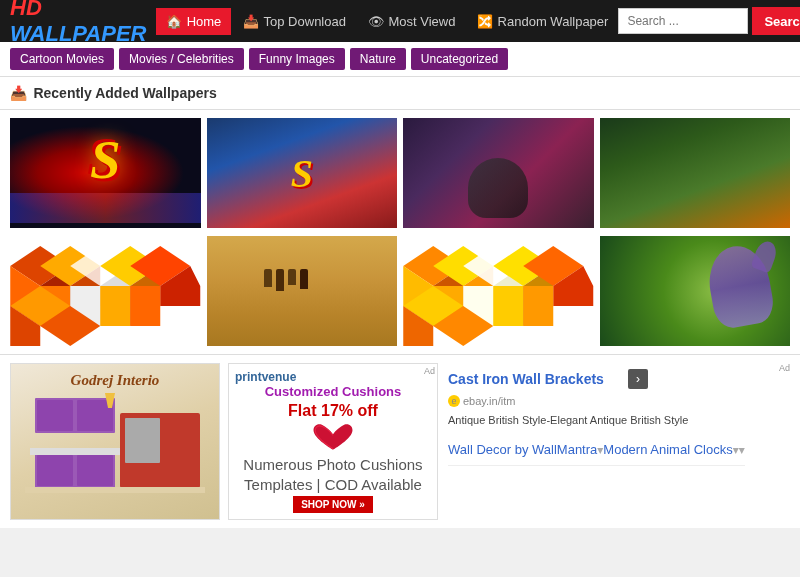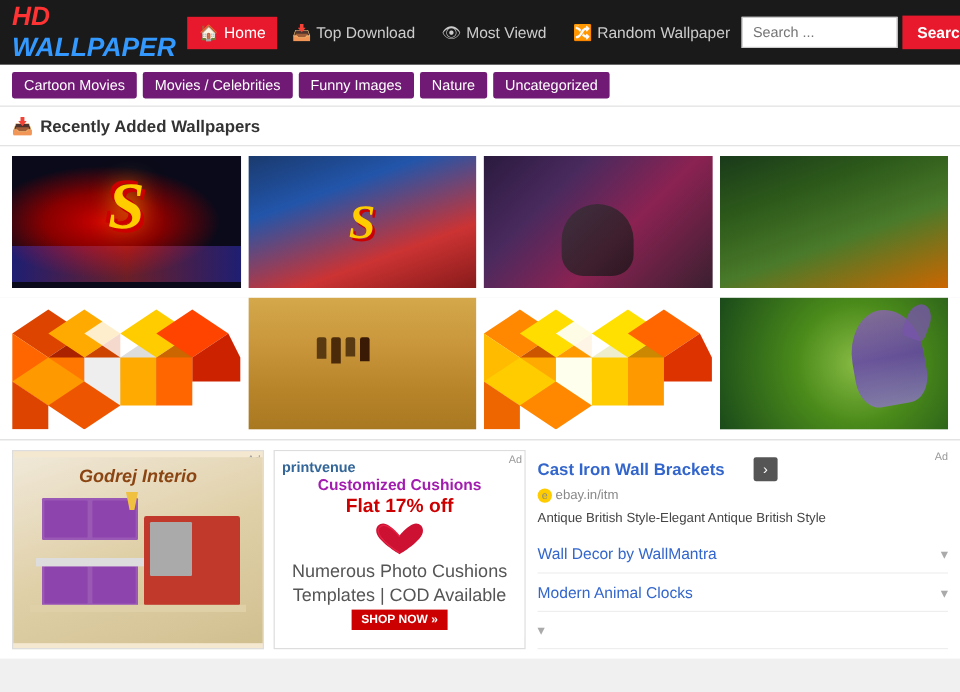--- a/index.html
+++ b/index.html
@@ -4,21 +4,21 @@
   <style>
     * { margin: 0; padding: 0; box-sizing: border-box; }
     body { font-family: Arial, sans-serif; font-size: 13px; background: #f0f0f0; width: 800px; }
 
     
     .header {
       background: #1a1a1a;
       display: flex;
       align-items: center;
       padding: 0 10px;
-      height: 54px;
+      height: 42px;
     }
     .logo {
       font-size: 22px;
       font-weight: bold;
       font-style: italic;
       margin-right: 10px;
       text-decoration: none;
     }
     .logo-hd { color: #ff3333; }
     .logo-wallpaper { color: #3399ff; }
@@ -123,20 +123,21 @@
       width: 210px;
       min-height: 155px;
       background: #f5e8d0;
       flex-shrink: 0;
       display: flex;
       flex-direction: column;
       justify-content: center;
       position: relative;
       border: 1px solid #ddd;
       overflow: hidden;
+      font-family: Liberation Serif, serif;
     }
     .ad-block-2 {
       width: 210px;
       min-height: 155px;
       flex-shrink: 0;
       margin-left: 8px;
       display: flex;
       flex-direction: column;
       align-items: center;
       justify-content: flex-start;
@@ -172,21 +173,21 @@
       align-items: center;
       gap: 3px;
     }
     .sidebar-ad-desc {
       color: #444;
       font-size: 11px;
       line-height: 1.4;
     }
     .sidebar-links {
       display: flex;
-      flex-direction: column;
+      flex-direction: row;
       gap: 0;
     }
     .sidebar-link-item {
       display: flex;
       justify-content: space-between;
       align-items: center;
       padding: 8px 0;
       border-bottom: 1px solid #eee;
       color: #3366cc;
       font-size: 13px;

